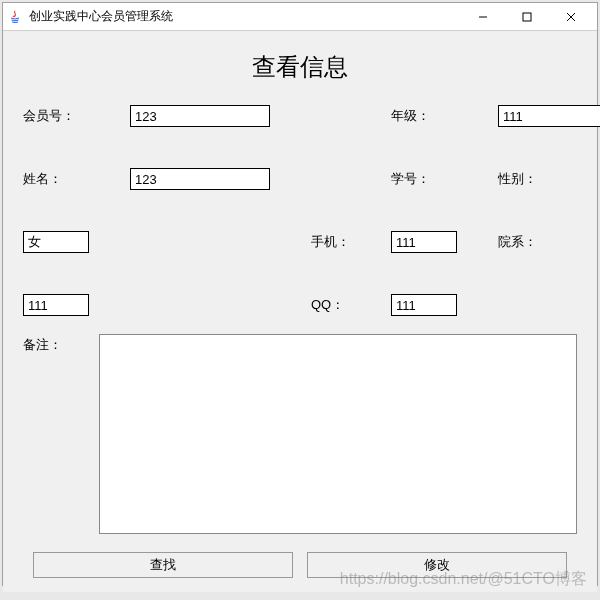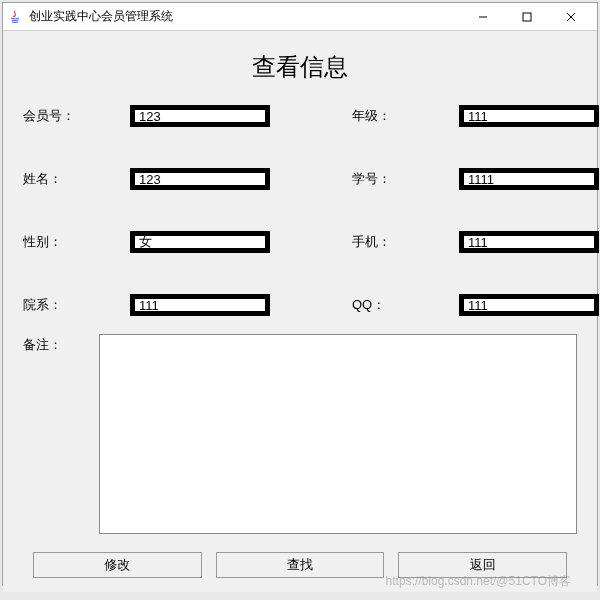--- a/index.html
+++ b/index.html
@@ -77,21 +77,21 @@
       gap: 41px;
     }
     .label {
       font-size: 13px;
       color: #000;
       text-align: left;
       white-space: nowrap;
     }
     .field {
       height: 22px;
-      border: 5px solid #000000;
+      border: 1px solid #000000;
       background: #fff;
       font-size: 13px;
       padding: 0 4px;
       width: 100%;
     }
     .remark-row {
       display: flex;
       align-items: flex-start;
       gap: 10px;
       margin-bottom: 18px;
@@ -121,23 +121,23 @@
       flex: 1;
       height: 26px;
       font-size: 13px;
       background: #f0f0f0;
       border: 1px solid #999;
       cursor: pointer;
       font-family: inherit;
     }
     .watermark {
       position: absolute;
-      right: 26px;
+      right: 10px;
       bottom: 2px;
-      font-size: 12px;
+      font-size: 16px;
       color: rgba(120,120,120,0.45);
       pointer-events: none;
     }
   </style>
 </head>
 <body>
 
 <div class="window">
   <div class="titlebar">
     <span class="titlebar-icon">
@@ -176,41 +176,39 @@
       <span class="label">会员号：</span>
       <input class="field" value="123" style="">
       <span></span>
       <span class="label">年级：</span>
       <input class="field" value="111" style="">
 
       <span class="label">姓名：</span>
       <input class="field" value="123" style="">
       <span></span>
       <span class="label">学号：</span>
-      <input class="field" value="1111" style="">
 
       <span class="label">性别：</span>
       <input class="field" value="女" style="">
       <span></span>
       <span class="label">手机：</span>
       <input class="field" value="111" style="">
 
       <span class="label">院系：</span>
       <input class="field" value="111" style="">
       <span></span>
       <span class="label">QQ：</span>
       <input class="field" value="111" style="">
     </div>
 
     <div class="remark-row">
       <span class="remark-label">备注：</span>
       <textarea class="remark-area" style=""></textarea>
     </div>
 
     <div class="button-row">
+      <button class="action-btn">查找</button>
       <button class="action-btn">修改</button>
-      <button class="action-btn">查找</button>
-      <button class="action-btn">返回</button>
     </div>
 
     <div class="watermark">https://blog.csdn.net/@51CTO博客</div>
   </div>
 </div>
 
 </body></html>

